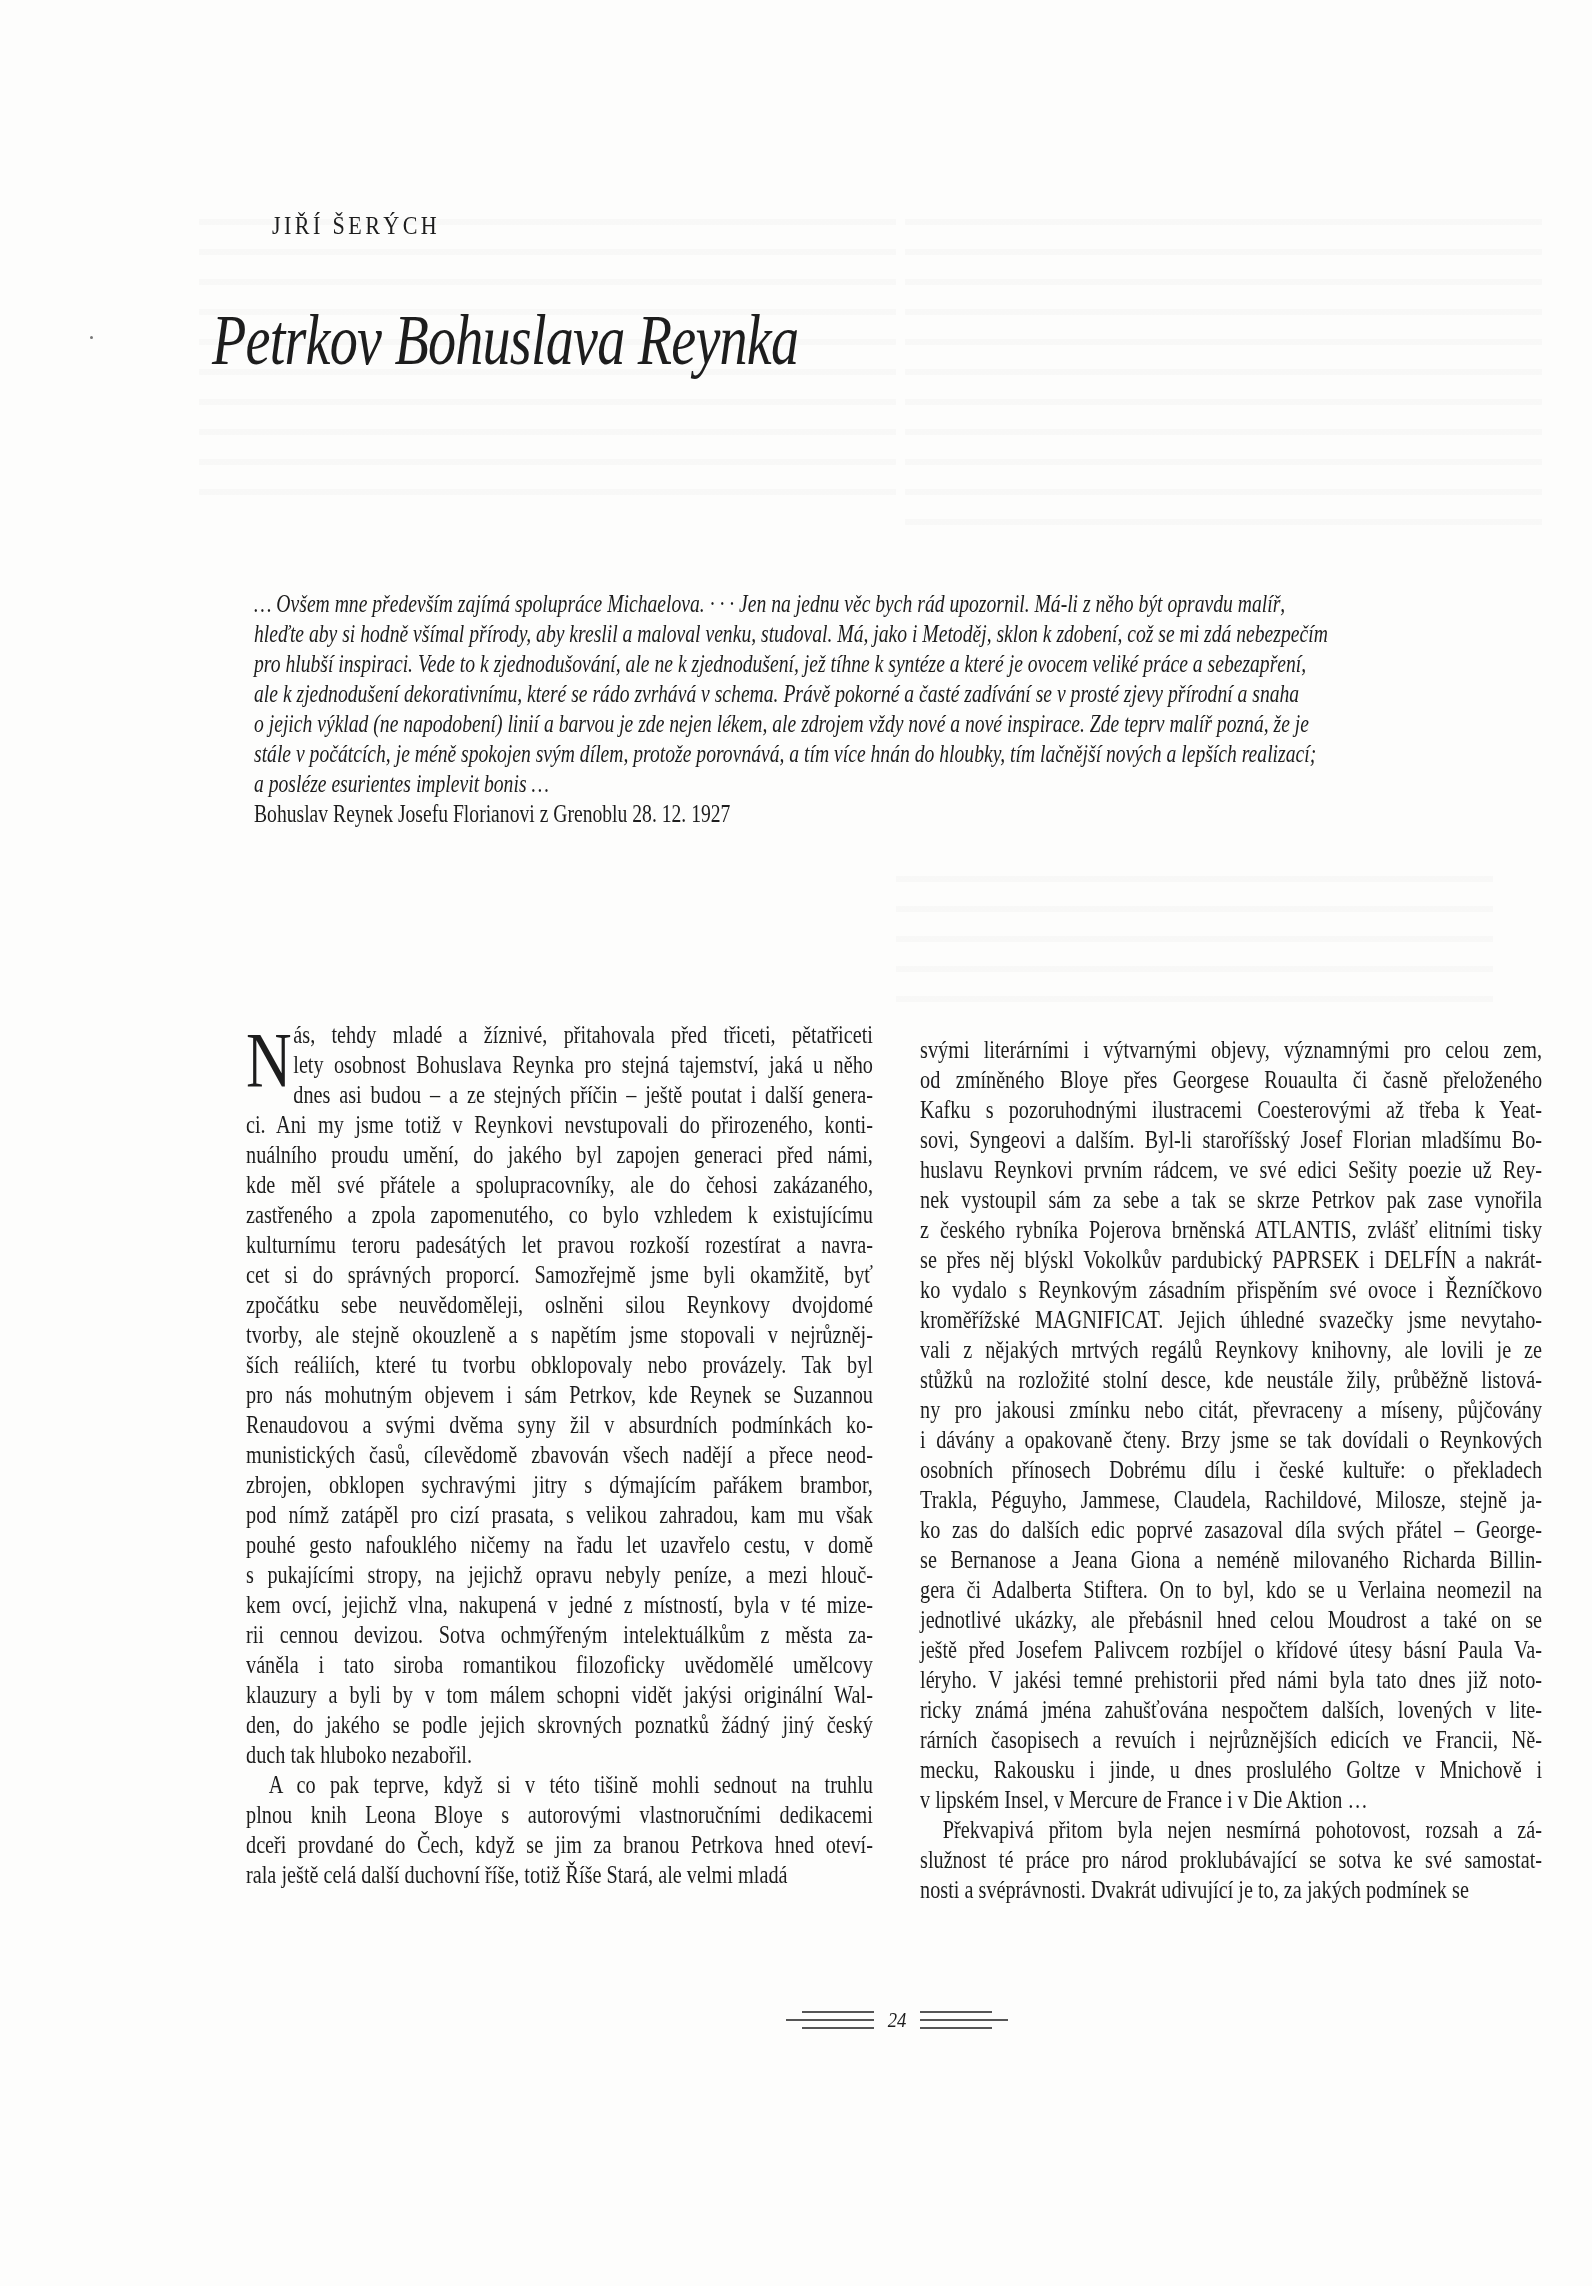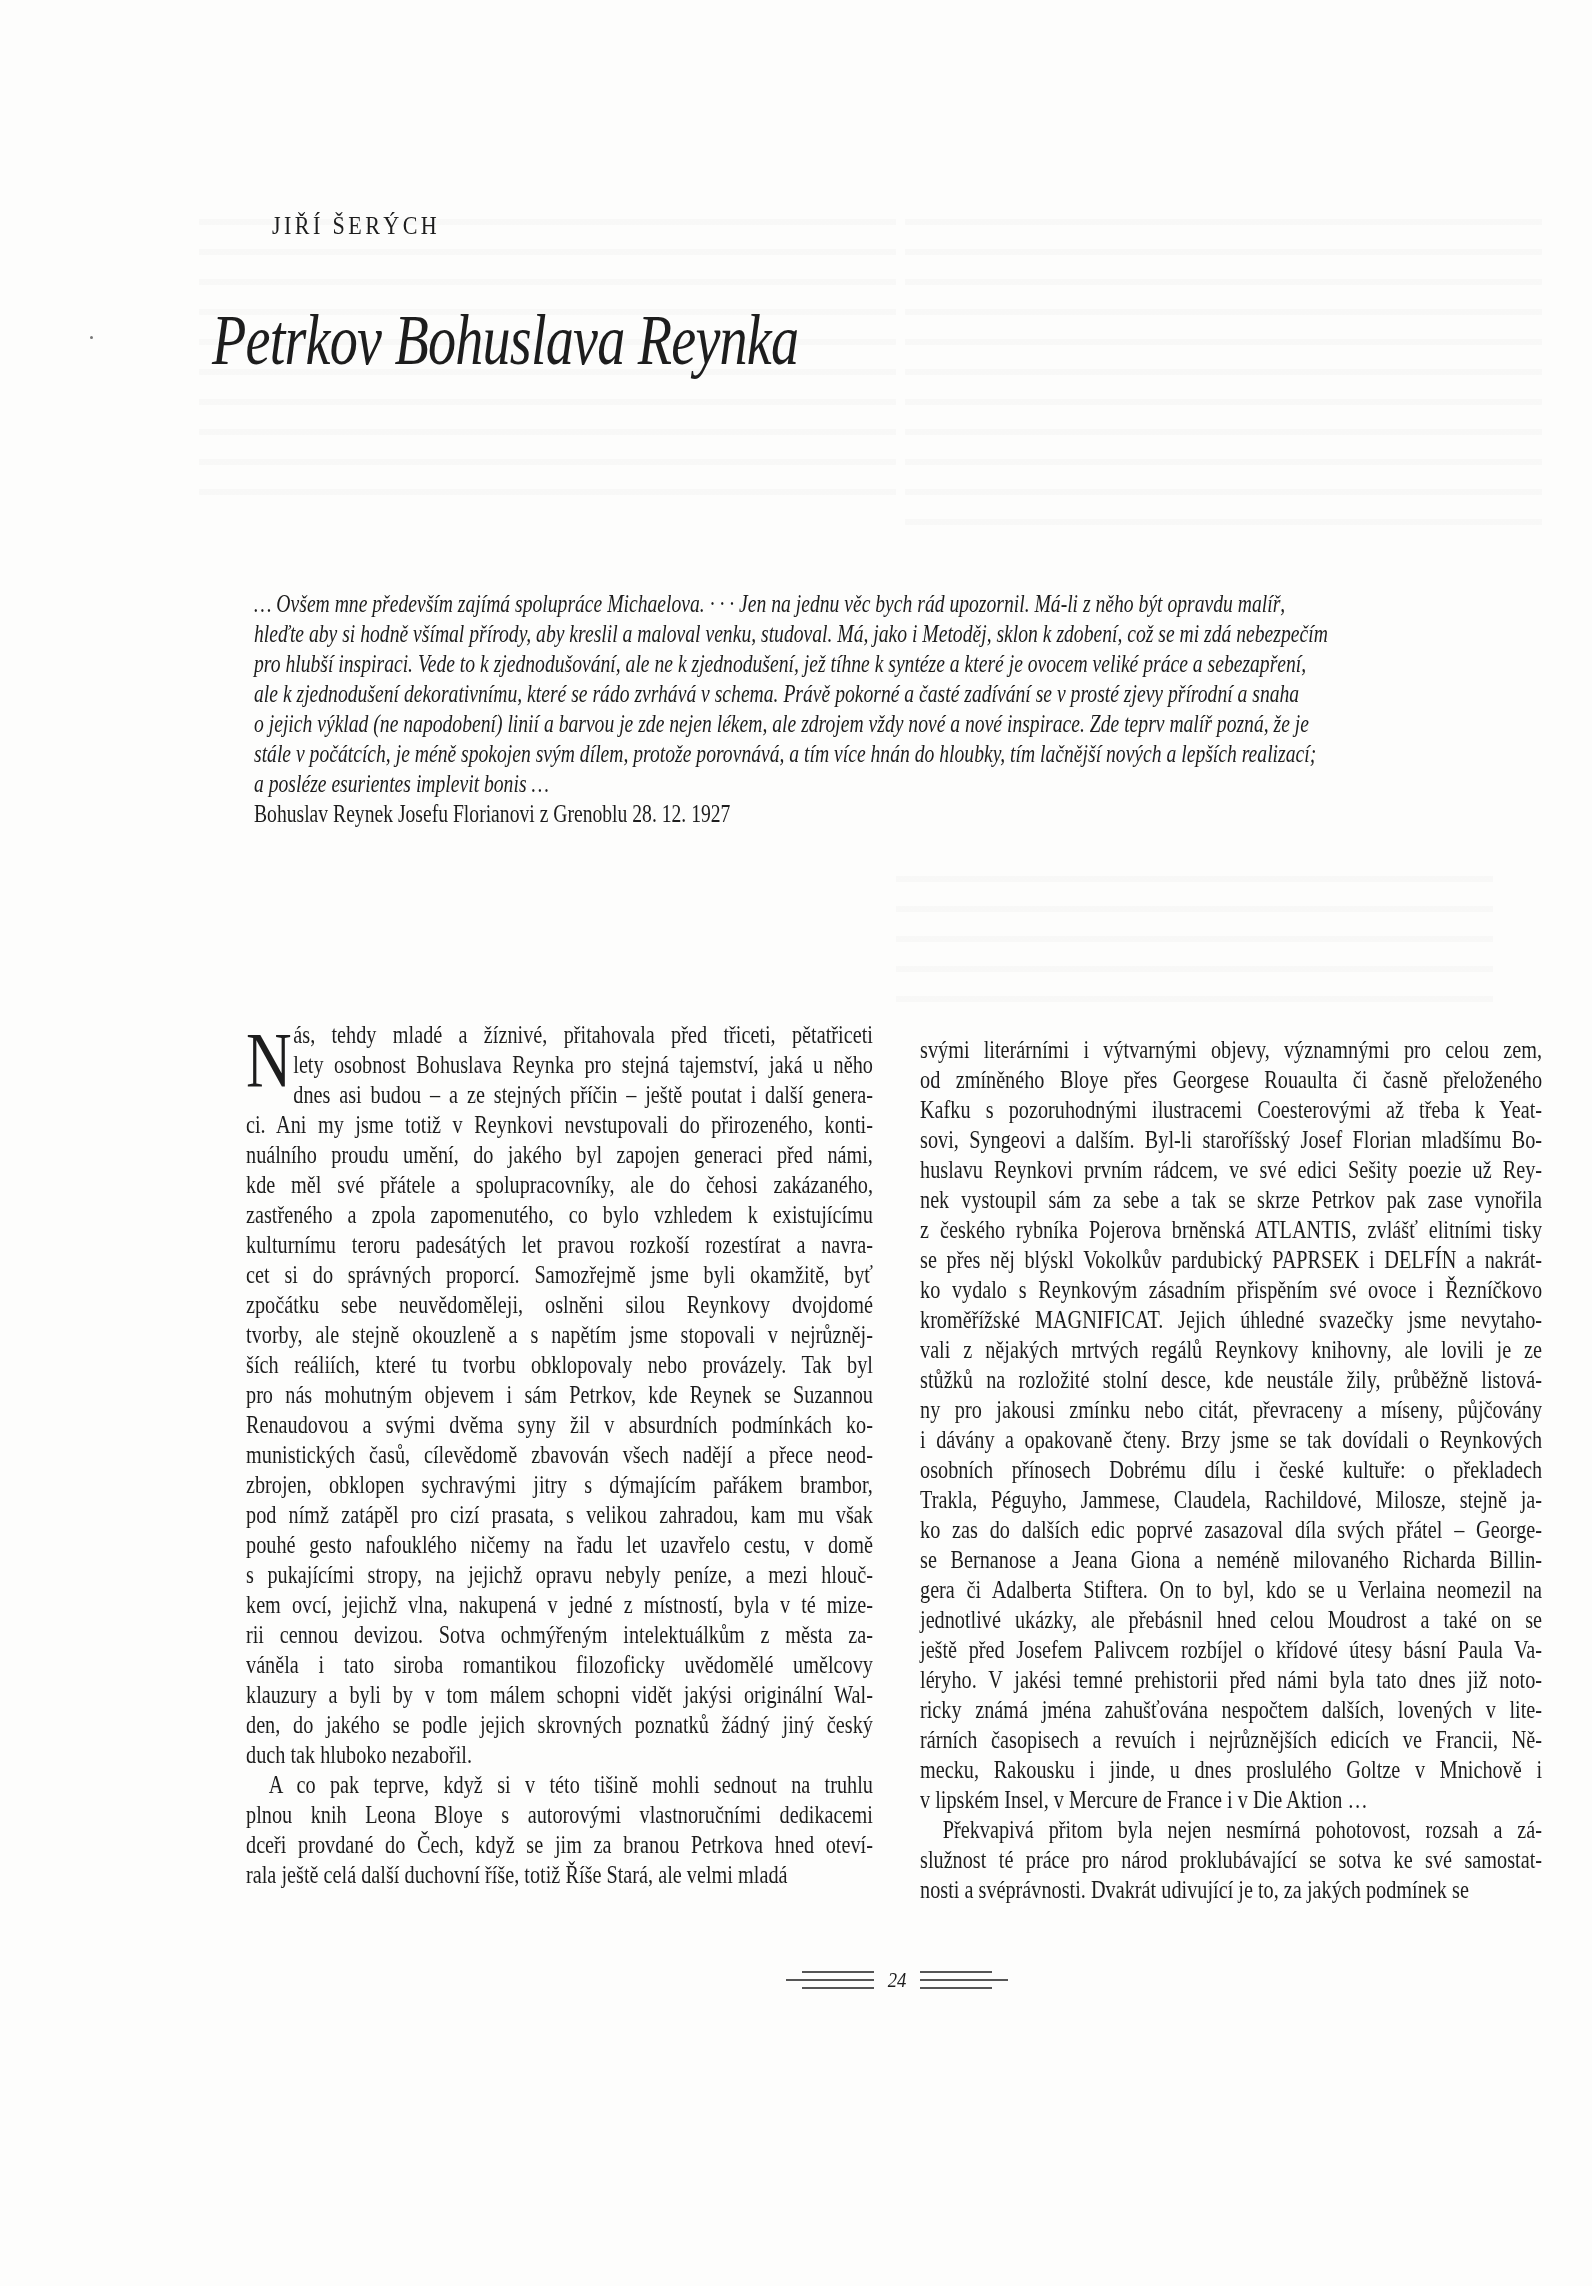--- a/index.html
+++ b/index.html
@@ -52,21 +52,21 @@
     .col.left  { left: 246px; width: 774px; }
     .col.right { left: 920px; width: 768px; top: 1035px; }
     .col .line { display: block; text-align: justify; text-align-last: justify; white-space: nowrap; }
     .col .line.last { text-align-last: left; }
     .col .indent { padding-left: 28px; }
     .dropcap {
       float: left; font-size: 78px; line-height: 60px;
       margin: 10px 2px 0 0;
     }
     .folio {
-      position: absolute; left: 782px; top: 1960px; width: 229px; height: 40px;
+      position: absolute; left: 782px; top: 2000px; width: 229px; height: 40px;
       display: flex; align-items: center; justify-content: center; gap: 12px;
     }
     .rules { display: flex; flex-direction: column; gap: 6px; align-items: flex-end; }
     .rules.r { align-items: flex-start; }
     .rules span { display: block; height: 2px; background: #555; width: 72px; }
     .rules span.long { width: 88px; }
     .folio-num { font-size: 22px; font-style: italic; transform: scaleX(0.85); }
   </style>
 </head>
 <body>

